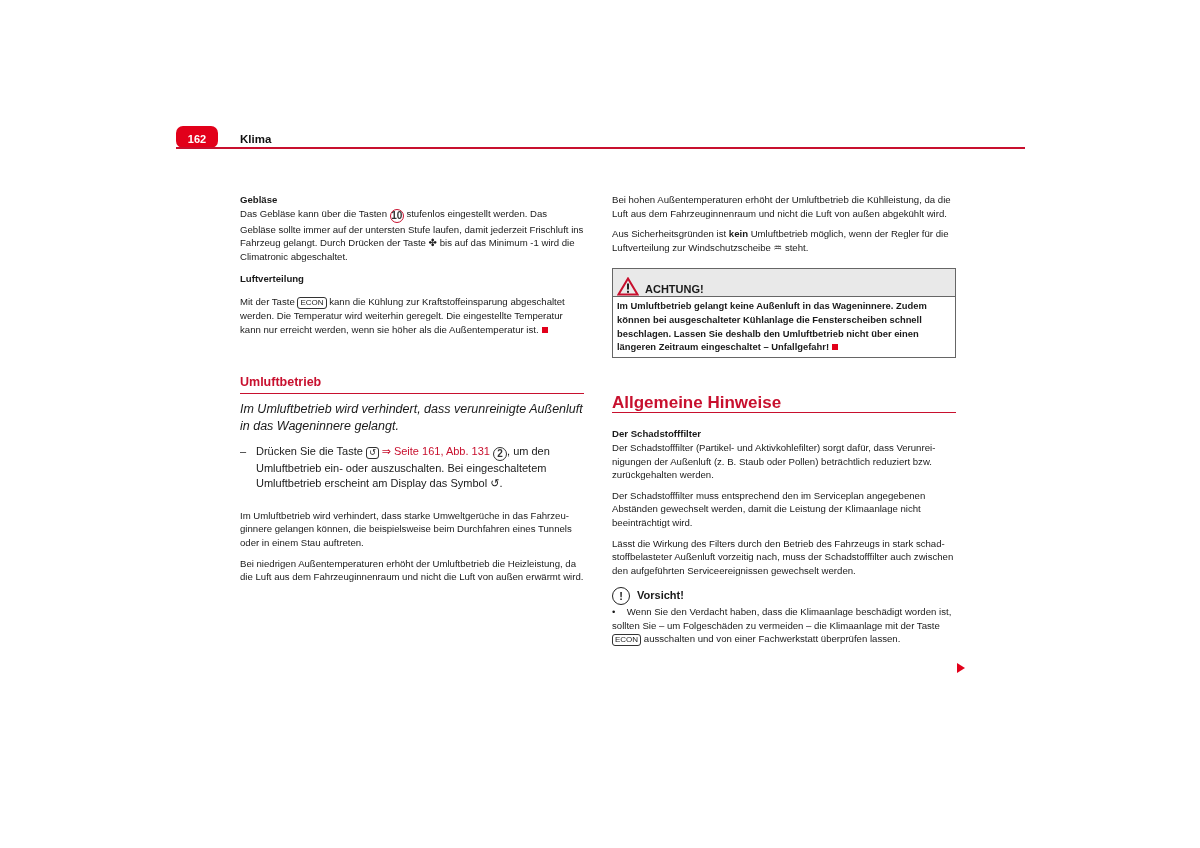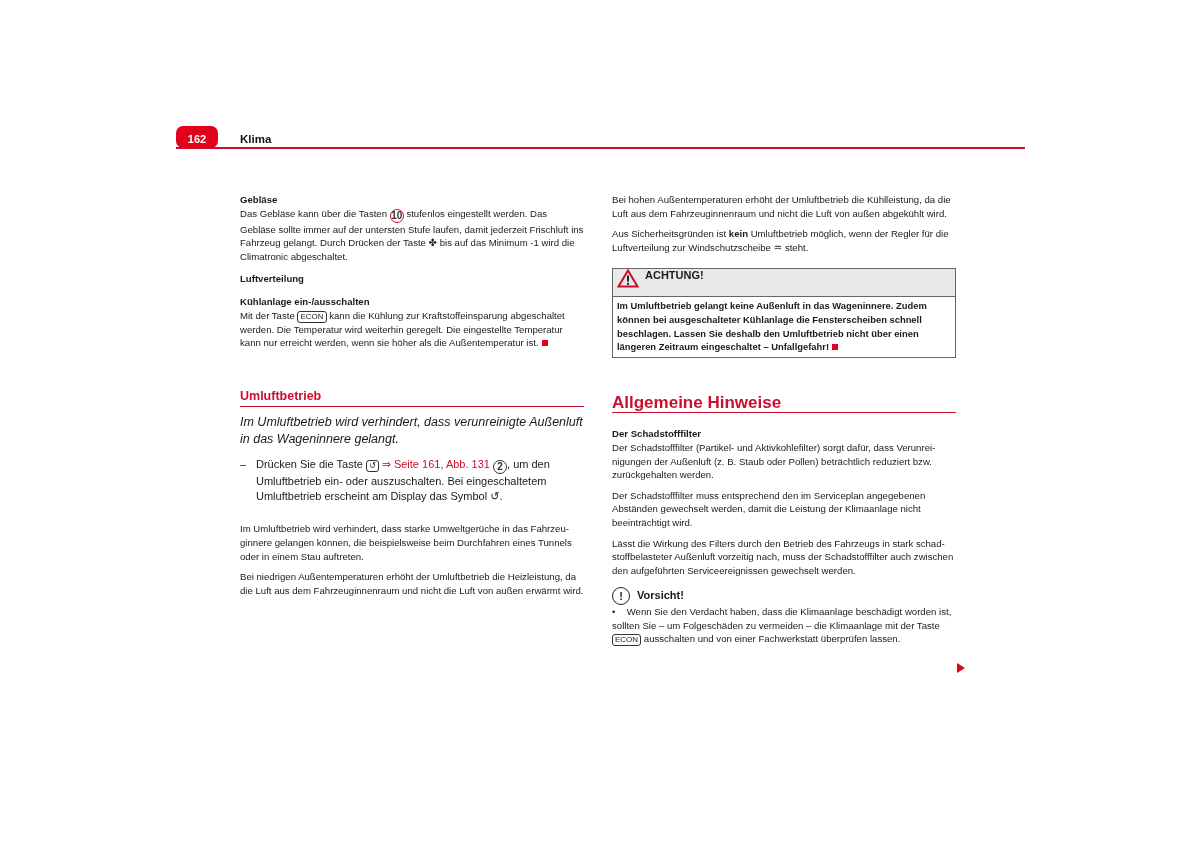--- a/index.html
+++ b/index.html
@@ -28,21 +28,21 @@
     .icon-glyph { font-size: 10px; }
 
     .h2-small { color: #c8102e; font-weight: bold; font-size: 12.5px; margin: 40px 0 0 0;
                 padding-bottom: 3px; border-bottom: 1px solid #c8102e; }
     .lead { font-style: italic; font-size: 12.5px; line-height: 17px; margin: 7px 0 9px 0; }
     .step { font-size: 11px; line-height: 15px; padding-left: 16px; position: relative; margin-bottom: 18px; }
     .step .dash { position: absolute; left: 0; top: 0; }
     .ref { color: #c8102e; }
 
     .warn { border: 1px solid #666; margin: 14px 0 0 0; }
-    .warn-head { background: #e9e9e9; border-bottom: 1px solid #666; height: 27px; display: flex; align-items: flex-start; padding-left: 4px; }
+    .warn-head { background: #e9e9e9; border-bottom: 1px solid #666; height: 27px; display: flex; align-items: flex-end; padding-left: 4px; }
     .warn-head .label { font-weight: bold; font-size: 11px; margin-left: 6px; }
     .warn-body { font-weight: bold; font-size: 9.4px; line-height: 13.6px; padding: 2px 4px 3px 4px; }
 
     .h1 { color: #c8102e; font-weight: bold; font-size: 17px; margin: 38px 0 0 0; padding-bottom: 3px;
           border-bottom: 1px solid #c8102e; }
     .h1-gap { height: 14px; }
 
     .caution-head { display: flex; align-items: center; margin-top: 10px; }
     .caution-icon { width: 16px; height: 16px; border: 1.5px solid #222; border-radius: 50%; font-weight: bold;
                     font-size: 11px; line-height: 16px; text-align: center; }
@@ -70,21 +70,20 @@
       <span class="icon-glyph">✤</span>
       <span>bis auf das Minimum -1 wird die Climatronic abgeschaltet.</span>
     </p>
   </div>
 
   <div class="sect">
     <div class="sub-h">Luftverteilung</div>
   </div>
 
   <div class="sect">
-    <div class="sub-h">Kühlanlage ein-/ausschalten</div>
     <p>
       <span>Mit der Taste</span>
       <span class="key">ECON</span>
       <span>kann die Kühlung zur Kraftstoffeinsparung abgeschaltet werden. Die Temperatur wird weiterhin geregelt. Die eingestellte Temperatur kann nur erreicht werden, wenn sie höher als die Außentemperatur ist.</span><span class="end-mark"></span>
     </p>
   </div>
 
   <div class="h2-small">Umluftbetrieb</div>
   <div class="lead">Im Umluftbetrieb wird verhindert, dass verunreinigte Außen­luft in das Wageninnere gelangt.</div>
   <div class="step">

